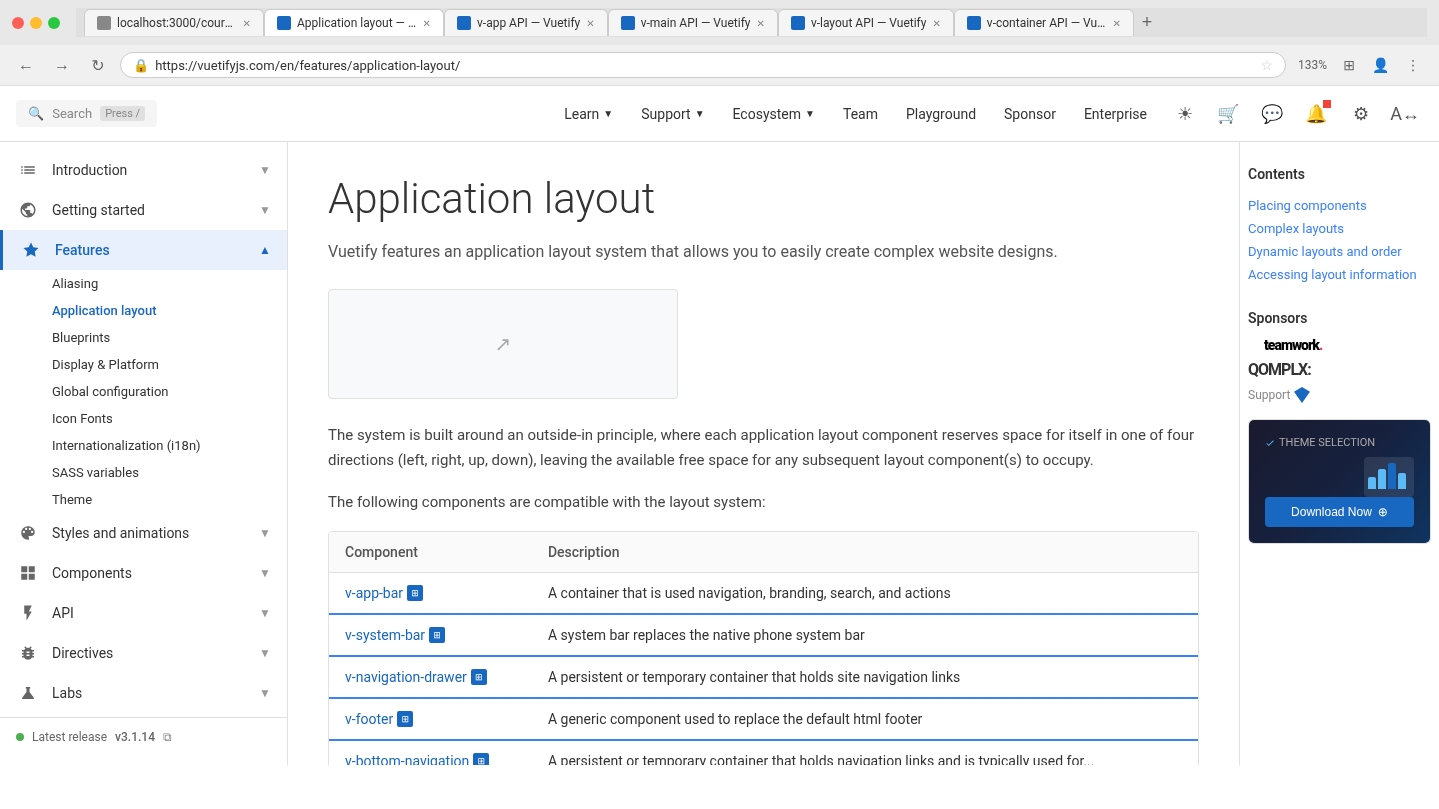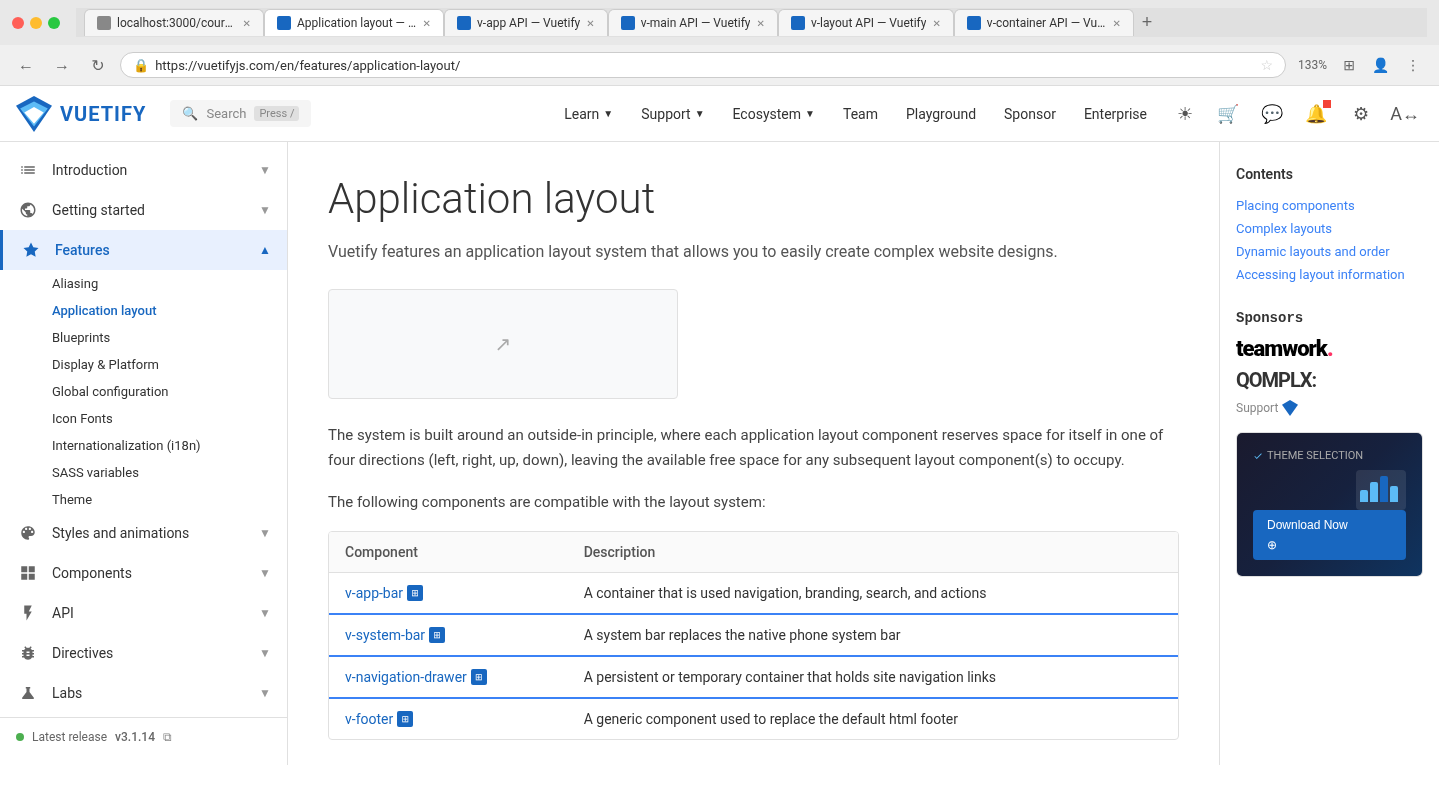--- a/index.html
+++ b/index.html
@@ -62,31 +62,31 @@
     .body-text { font-size: 15px; color: #444; line-height: 1.7; margin-bottom: 16px; }
     .table-wrapper { border: 1px solid #e0e0e0; border-radius: 4px; overflow: hidden; margin-top: 16px; }
     table { width: 100%; border-collapse: collapse; }
     th { background: #fafafa; padding: 12px 16px; text-align: left; font-size: 14px; font-weight: 500; color: #555; border-bottom: 1px solid #e0e0e0; }
     td { padding: 12px 16px; font-size: 14px; border-bottom: 2px solid #3b82f6; vertical-align: middle; }
     tr:last-child td { border-bottom: none; }
     .link { color: #1867c0; text-decoration: none; display: flex; align-items: center; gap: 4px; }
     .link-icon { width: 16px; height: 16px; background: #1867c0; border-radius: 2px; display: inline-flex; align-items: center; justify-content: center; color: white; font-size: 9px; flex-shrink: 0; }
 
     
-    .toc-sidebar { width: 220px; flex-shrink: 0; padding: 24px 16px; border-left: 1px solid #e0e0e0; overflow-y: auto; }
+    .toc-sidebar { width: 200px; flex-shrink: 0; padding: 24px 8px; border-left: 1px solid #e0e0e0; overflow-y: auto; }
     .toc-title { font-size: 14px; font-weight: 600; color: #333; margin-bottom: 12px; }
     .toc-item { display: block; padding: 4px 0; font-size: 13px; color: #3b82f6; cursor: pointer; text-decoration: none; }
-    .sponsors-title { font-size: 14px; font-weight: 600; color: #333; margin-top: 24px; margin-bottom: 12px; font-family: Liberation Mono, monospace; }
+    .sponsors-title { font-size: 14px; font-weight: 600; color: #333; margin-top: 24px; margin-bottom: 12px; }
     .sponsor-support { font-size: 12px; color: #888; display: flex; align-items: center; gap: 4px; margin-bottom: 16px; }
     .sponsor-ad { border: 1px solid #e0e0e0; border-radius: 6px; overflow: hidden; }
     .sponsor-ad-inner { background: linear-gradient(135deg, #1a1a2e 0%, #16213e 50%, #0f3460 100%); padding: 16px; color: white; }
     .theme-sel-label { font-size: 11px; color: #aaa; margin-bottom: 8px; display: flex; align-items: center; gap: 4px; }
     .vuejs-admin { font-size: 24px; font-weight: 700; line-height: 1.2; margin-bottom: 4px; }
     .dashboards-text { font-size: 18px; font-weight: 600; color: #adc8ff; margin-bottom: 12px; }
-    .download-btn { background: #1867c0; color: white; border: none; padding: 8px 14px; border-radius: 4px; font-size: 12px; cursor: pointer; display: flex; align-items: flex-start; gap: 6px; width: 100%; justify-content: center; flex-direction: column; }
+    .download-btn { background: #1867c0; color: white; border: none; padding: 8px 14px; border-radius: 4px; font-size: 12px; cursor: pointer; display: flex; align-items: flex-start; gap: 6px; width: 100%; justify-content: center; }
 
     
     .vuetify-v { width: 36px; height: 36px; }
 
     
     ::-webkit-scrollbar { width: 6px; }
     ::-webkit-scrollbar-track { background: #f1f1f1; }
     ::-webkit-scrollbar-thumb { background: #ccc; border-radius: 3px; }
   </style>
 </head>
@@ -152,28 +152,20 @@
       <button class="nav-btn" style="font-size:14px;">⊞</button>
       <button class="nav-btn" style="font-size:14px;">👤</button>
       <button class="nav-btn" style="font-size:14px;">⋮</button>
     </div>
   </div>
 </div>
 
 <div class="app">
 
   <nav class="top-nav">
-    <div class="logo">
-      <svg class="vuetify-v" viewBox="0 0 52 52">
-        <polygon points="26,0 52,14 26,52 0,14" fill="#1867c0"></polygon>
-        <polygon points="26,8 46,18 26,44 6,18" fill="#5cbbf6"></polygon>
-        <polygon points="26,16 40,24 26,40 12,24" fill="white"></polygon>
-      </svg>
-      <span class="logo-text">VUETIFY</span>
-    </div>
     <div class="search-box">
       <span>🔍</span>
       <span>Search</span>
       <span class="kbd">Press /</span>
     </div>
     <div class="nav-links">
       <div class="nav-link">
         <span>Learn</span>
         <span style="font-size:10px;">▼</span>
       </div>
@@ -385,42 +377,51 @@
             </tr>
             <tr>
               <td>
                 <a class="link">
                   <span>v-footer</span>
                   <span class="link-icon">⊞</span>
                 </a>
               </td>
               <td>A generic component used to replace the default html footer</td>
             </tr>
+            <tr>
+              <td>
+                <a class="link">
+                  <span>v-bottom-navigation</span>
+                  <span class="link-icon">⊞</span>
+                </a>
+              </td>
+              <td>A persistent or temporary container that holds navigation links and is typically used for...</td>
+            </tr>
           </tbody>
         </table>
       </div>
     </main>
 
     <aside class="toc-sidebar">
       <div class="toc-title">Contents</div>
       <a class="toc-item">Placing components</a>
       <a class="toc-item">Complex layouts</a>
       <a class="toc-item">Dynamic layouts and order</a>
       <a class="toc-item">Accessing layout information</a>
 
       <div class="sponsors-title">Sponsors</div>
 
       <div style="margin-bottom:8px;cursor:pointer;">
-        <div style="font-size:22px;font-weight:900;color:#000;letter-spacing:-1px;line-height:1;">
+        <div style="font-size:14px;font-weight:900;color:#000;letter-spacing:-1px;line-height:1;margin-left:16px;">
           teamwork<span style="color:#f36;">.</span>
         </div>
       </div>
 
       <div style="margin-bottom:8px;cursor:pointer;">
-        <div style="font-size:20px;font-weight:700;color:#333;letter-spacing:-1px;">QOMPLX:</div>
+        <div style="font-size:16px;font-weight:700;color:#333;letter-spacing:-1px;">QOMPLX:</div>
       </div>
 
       <div class="sponsor-support">
         <span>Support</span>
         <svg width="16" height="16" viewBox="0 0 24 24" fill="#1867c0">
           <polygon points="12,0 24,7 12,24 0,7"></polygon>
         </svg>
       </div>
 
       <div class="sponsor-ad">

